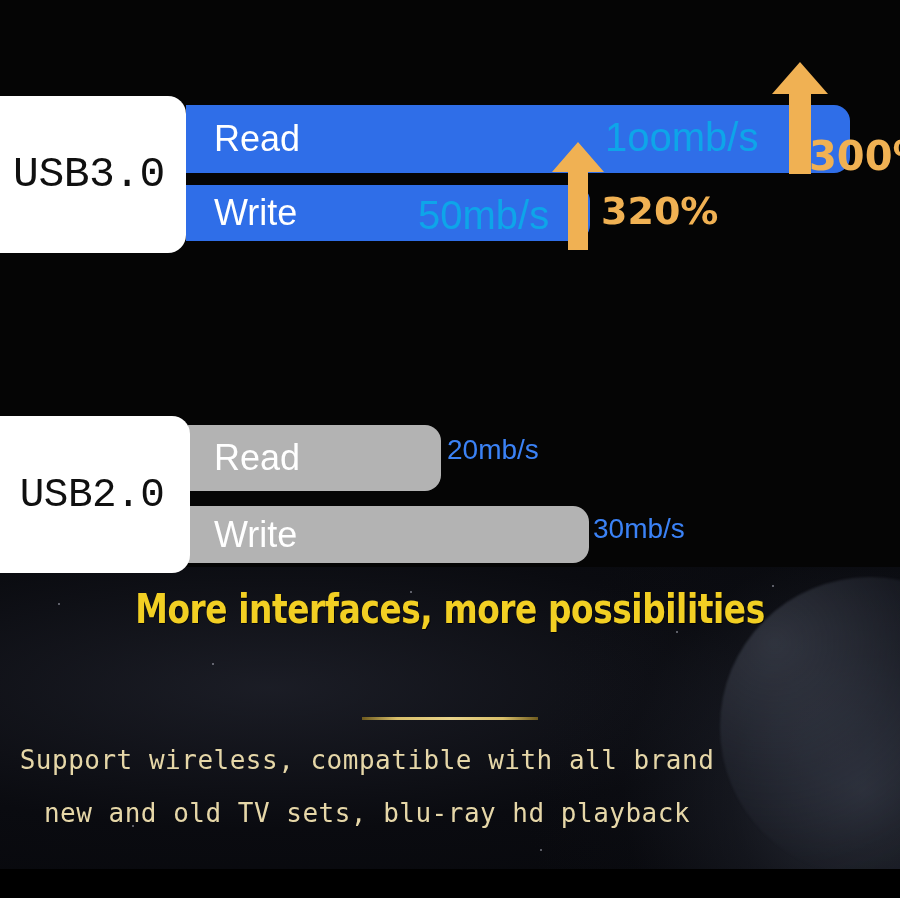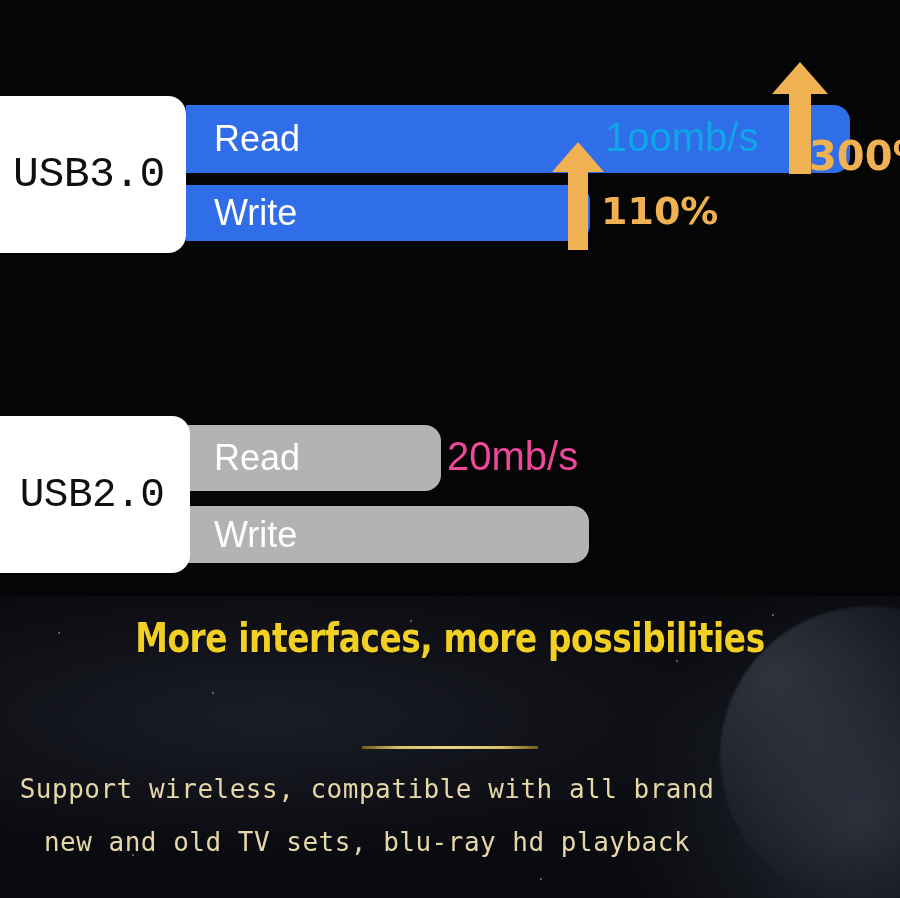--- a/index.html
+++ b/index.html
@@ -86,22 +86,22 @@
     color: #0ea5e9;
     font-size: 40px;
     white-space: nowrap;
     z-index: 5;
   }
   #usb3-read-value  { left: 605px; top: 115px; }
   #usb3-write-value { left: 418px; top: 193px; }
 
   .value-outside {
     position: absolute;
-    color: #ec4899;
-    font-size: 40px;
+    color: #3b82f6;
+    font-size: 28px;
     white-space: nowrap;
     z-index: 5;
   }
   #usb2-read-value  { left: 447px; top: 434px; }
   #usb2-write-value { left: 593px; top: 513px; }
 
   
   .pct {
     position: absolute;
     color: #f0b153;
@@ -115,21 +115,21 @@
   #usb3-write-pct { left: 601px; top: 189px; font-size: 38px; }
 
   
   .arrow-up { position: absolute; z-index: 4; }
   #arrow-write { left: 552px; top: 142px; width: 52px; height: 108px; }
   #arrow-read  { left: 772px; top: 62px;  width: 56px; height: 112px; }
 
   
   .space-panel {
     position: absolute;
-    left: 0; top: 596px;
+    left: 0; top: 567px;
     width: 900px; height: 302px;
     background:
       radial-gradient(circle at 96% 74%, rgba(70,76,92,0.55) 0%, rgba(42,46,58,0.34) 15%, rgba(20,22,30,0.10) 27%, rgba(0,0,0,0) 38%),
       radial-gradient(ellipse at 30% 40%, rgba(32,34,44,0.75) 0%, rgba(10,11,16,0.9) 55%, #07080c 100%),
       linear-gradient(180deg, #0a0b0f 0%, #0c0d12 40%, #0a0a0f 100%);
     overflow: hidden;
   }
   .moon {
     position: absolute;
     right: -120px; top: 10px;
@@ -198,43 +198,45 @@
     </div>
 
     <div class="bar bar-blue" id="usb3-read-bar">
       <span class="bar-name">Read</span>
     </div>
     <div class="value-in-bar" id="usb3-read-value">1oomb/s</div>
 
     <div class="bar bar-blue" id="usb3-write-bar">
       <span class="bar-name">Write</span>
     </div>
+    <div class="value-in-bar" id="usb3-write-value">50mb/s</div>
 
     <svg class="arrow-up" id="arrow-write" viewBox="0 0 52 108">
       <polygon points="26,0 52,30 36,30 36,108 16,108 16,30 0,30" fill="#f0b153"></polygon>
     </svg>
     <svg class="arrow-up" id="arrow-read" viewBox="0 0 56 112">
       <polygon points="28,0 56,32 39,32 39,112 17,112 17,32 0,32" fill="#f0b153"></polygon>
     </svg>
 
     <div class="pct" id="usb3-read-pct">300%</div>
-    <div class="pct" id="usb3-write-pct">110%</div>
+    <div class="pct" id="usb3-write-pct">320%</div>
 
     <div class="spec-label" id="usb2-label">
       <span class="spec-label-text">USB2.0</span>
     </div>
 
     <div class="bar bar-gray" id="usb2-read-bar">
       <span class="bar-name">Read</span>
     </div>
     <div class="value-outside" id="usb2-read-value">20mb/s</div>
 
     <div class="bar bar-gray" id="usb2-write-bar">
       <span class="bar-name">Write</span>
     </div>
+    <div class="value-outside" id="usb2-write-value">30mb/s</div>
   </div>
 
   <div class="space-panel">
     <div class="moon"></div>
 
     <div class="star" style="left:58px;  top:36px;"></div>
     <div class="star" style="left:212px; top:96px;"></div>
     <div class="star" style="left:410px; top:24px;"></div>
     <div class="star" style="left:676px; top:64px;"></div>
     <div class="star" style="left:772px; top:18px;"></div>

